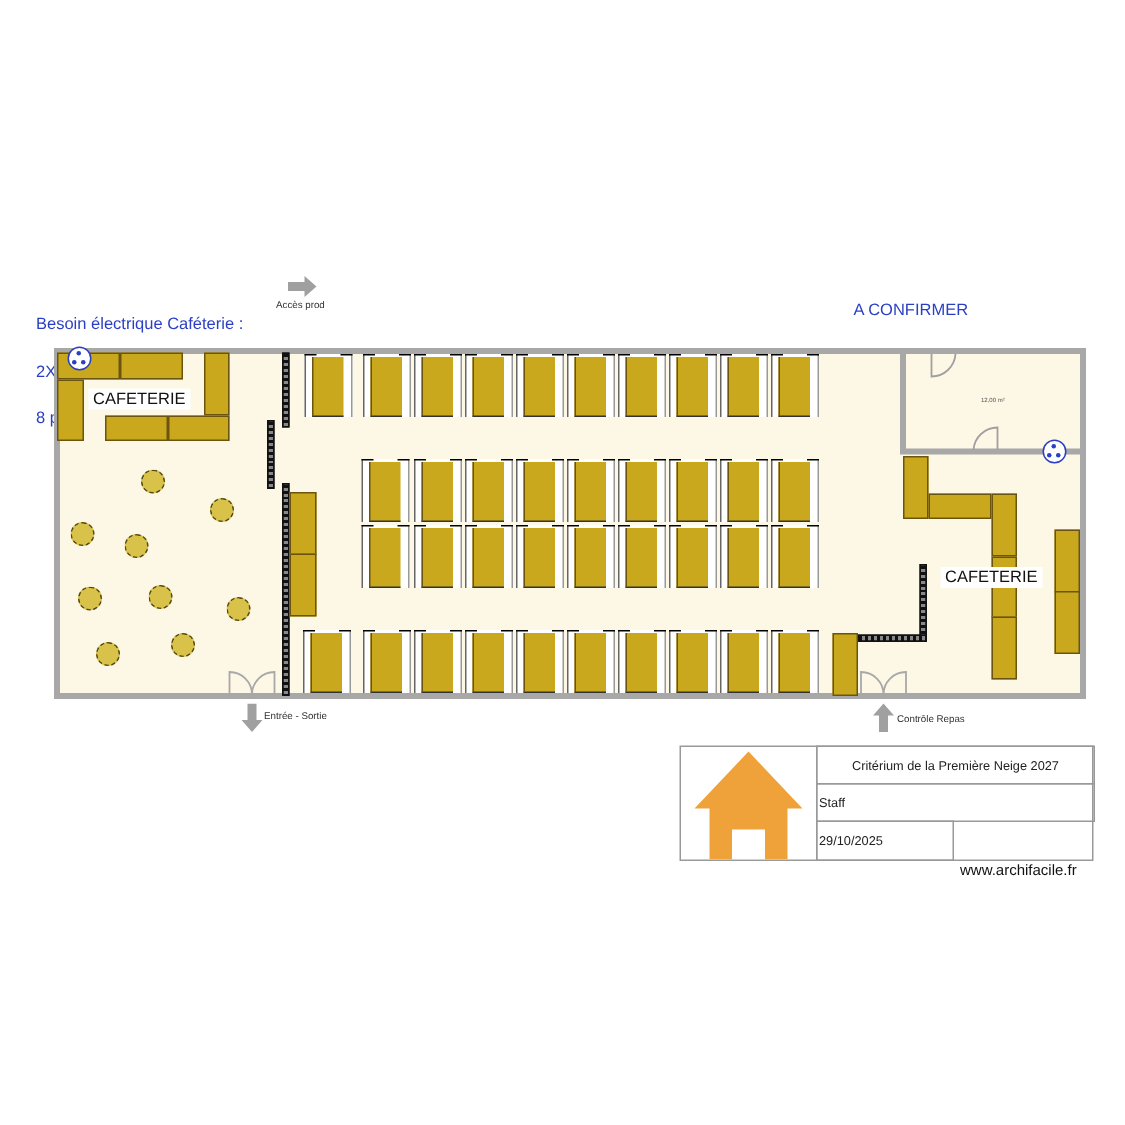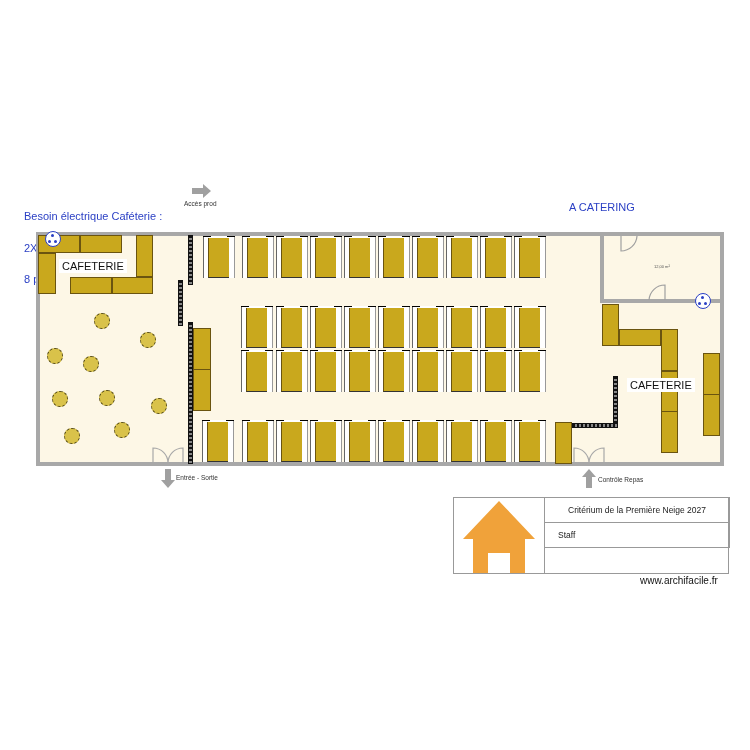--- a/index.html
+++ b/index.html
@@ -28,21 +28,21 @@
 </head>
 <body>
 
 <div class="abs note" style="left:24px;top:190px;">
   <div>Besoin électrique Caféterie :</div>
   <div>2X 32A - 220V</div>
   <div>8 prises</div>
 </div>
 
 <div class="abs note" style="left:569px;top:181px;">
-  <div>A CATERING</div>
+  <div>A CONFIRMER</div>
   <div>Besoin électrique Catering :</div>
   <div>2X 32A - 220V</div>
   <div>10 prises</div>
 </div>
 
 <div class="abs" style="left:192px;top:184px;">
   <svg width="20" height="14" viewBox="0 0 20 14">
       <path d="M0 4 H11 V0 L19 7 L11 14 V10 H0 Z" fill="#a0a0a0"></path>
     </svg>
 </div>
@@ -377,17 +377,20 @@
 <div class="abs cartouche" style="left:453px;top:497px;width:276px;height:77px;">
   <div class="ccell" style="left:0;top:0;width:91px;height:75px;border:none;border-right:1px solid #999;">
     <svg width="90" height="75" viewBox="0 0 90 75">
       <path d="M45 3 L81 41 H71 V75 H19 V41 H9 Z" fill="#f0a23a"></path>
       <rect x="34" y="55" width="22" height="20" fill="#fff"></rect>
     </svg>
   </div>
   <div class="ccell" style="left:90px;top:-1px;width:186px;height:26px;text-align:center;line-height:24px;">
     <span>Critérium de la Première Neige 2027</span>
   </div>
-  <div class="ccell" style="left:90px;top:24px;width:186px;height:26px;line-height:24px;padding-left:13px;">
+  <div class="ccell" style="left:90px;top:24px;width:186px;height:26px;line-height:24px;padding-left:1px;">
     <span>Staff</span>
   </div>
+  <div class="ccell" style="left:90px;top:49px;width:92px;height:27px;line-height:25px;padding-left:1px;">
+    <span>29/10/2025</span>
+  </div>
 </div>
 <div class="abs" style="left:640px;top:575px;font-size:10px;color:#111;">www.archifacile.fr</div>
 
 </body></html>

